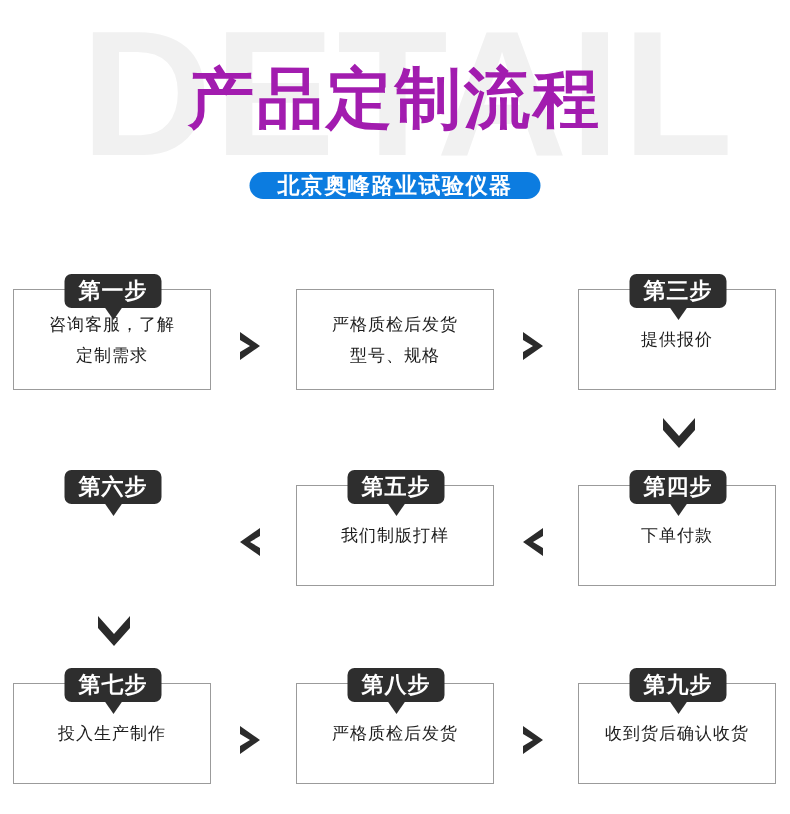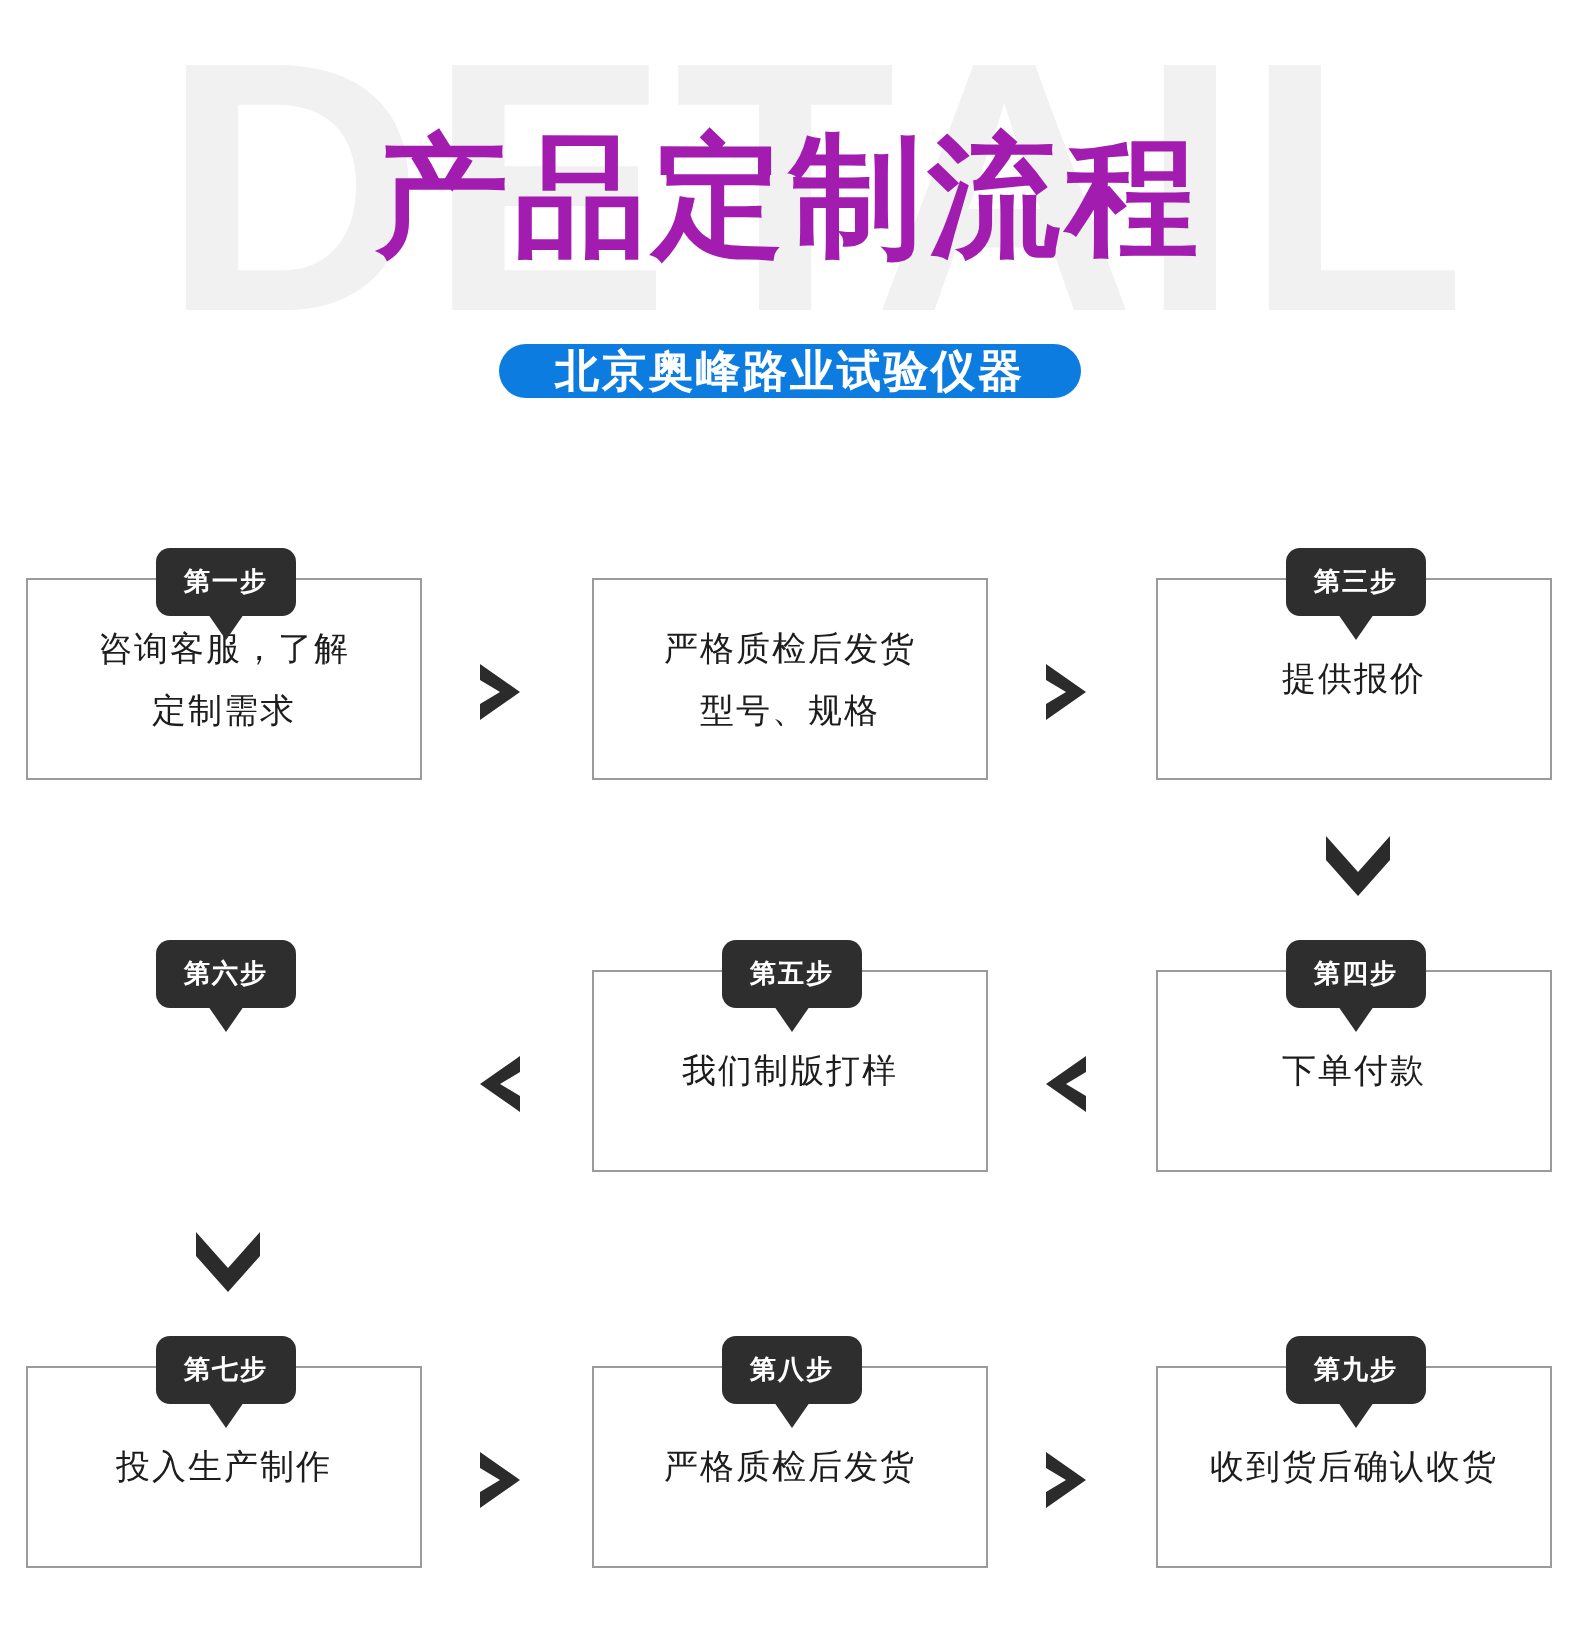--- a/index.html
+++ b/index.html
@@ -123,21 +123,21 @@
 
   .step-badge {
     position: absolute;
     left: 50%;
     transform: translateX(-50%);
     top: 0;
     background: #2e2e2e;
     border-radius: 7px;
     padding: 5px 14px 6px 14px;
     color: #ffffff;
-    font-size: 13px;
+    font-size: 22px;
     font-weight: bold;
     letter-spacing: 1px;
     white-space: nowrap;
     z-index: 3;
     line-height: 23px;
   }
   .step-badge::after {
     content: "";
     position: absolute;
     left: 50%;

